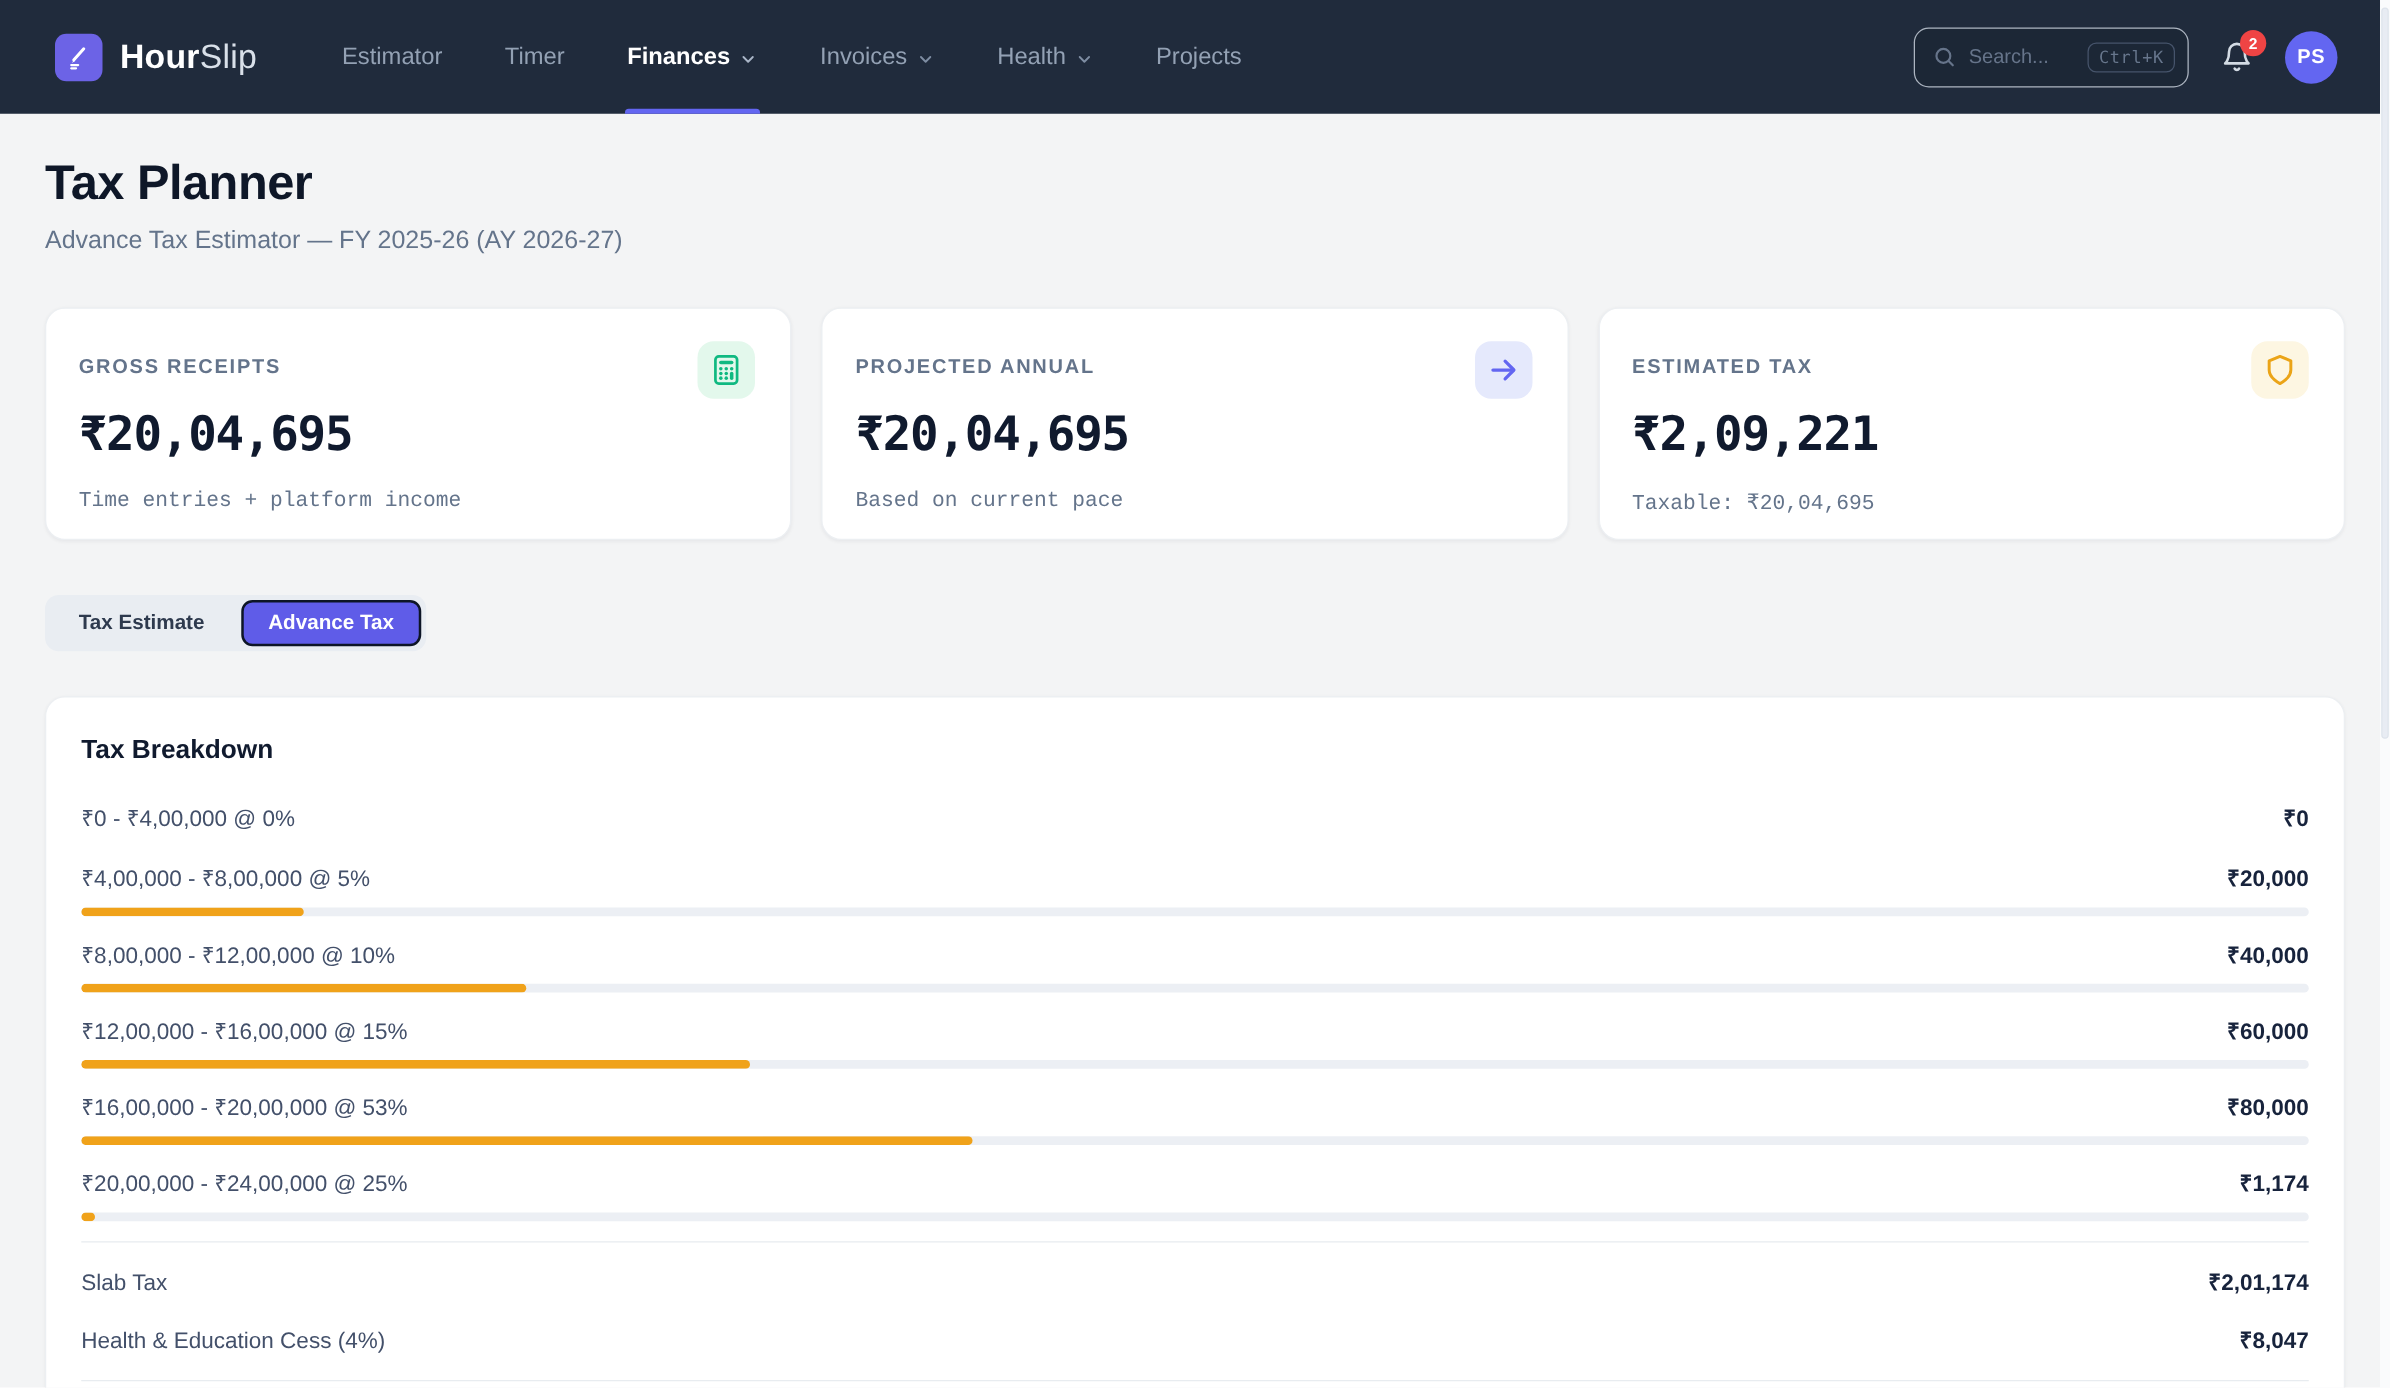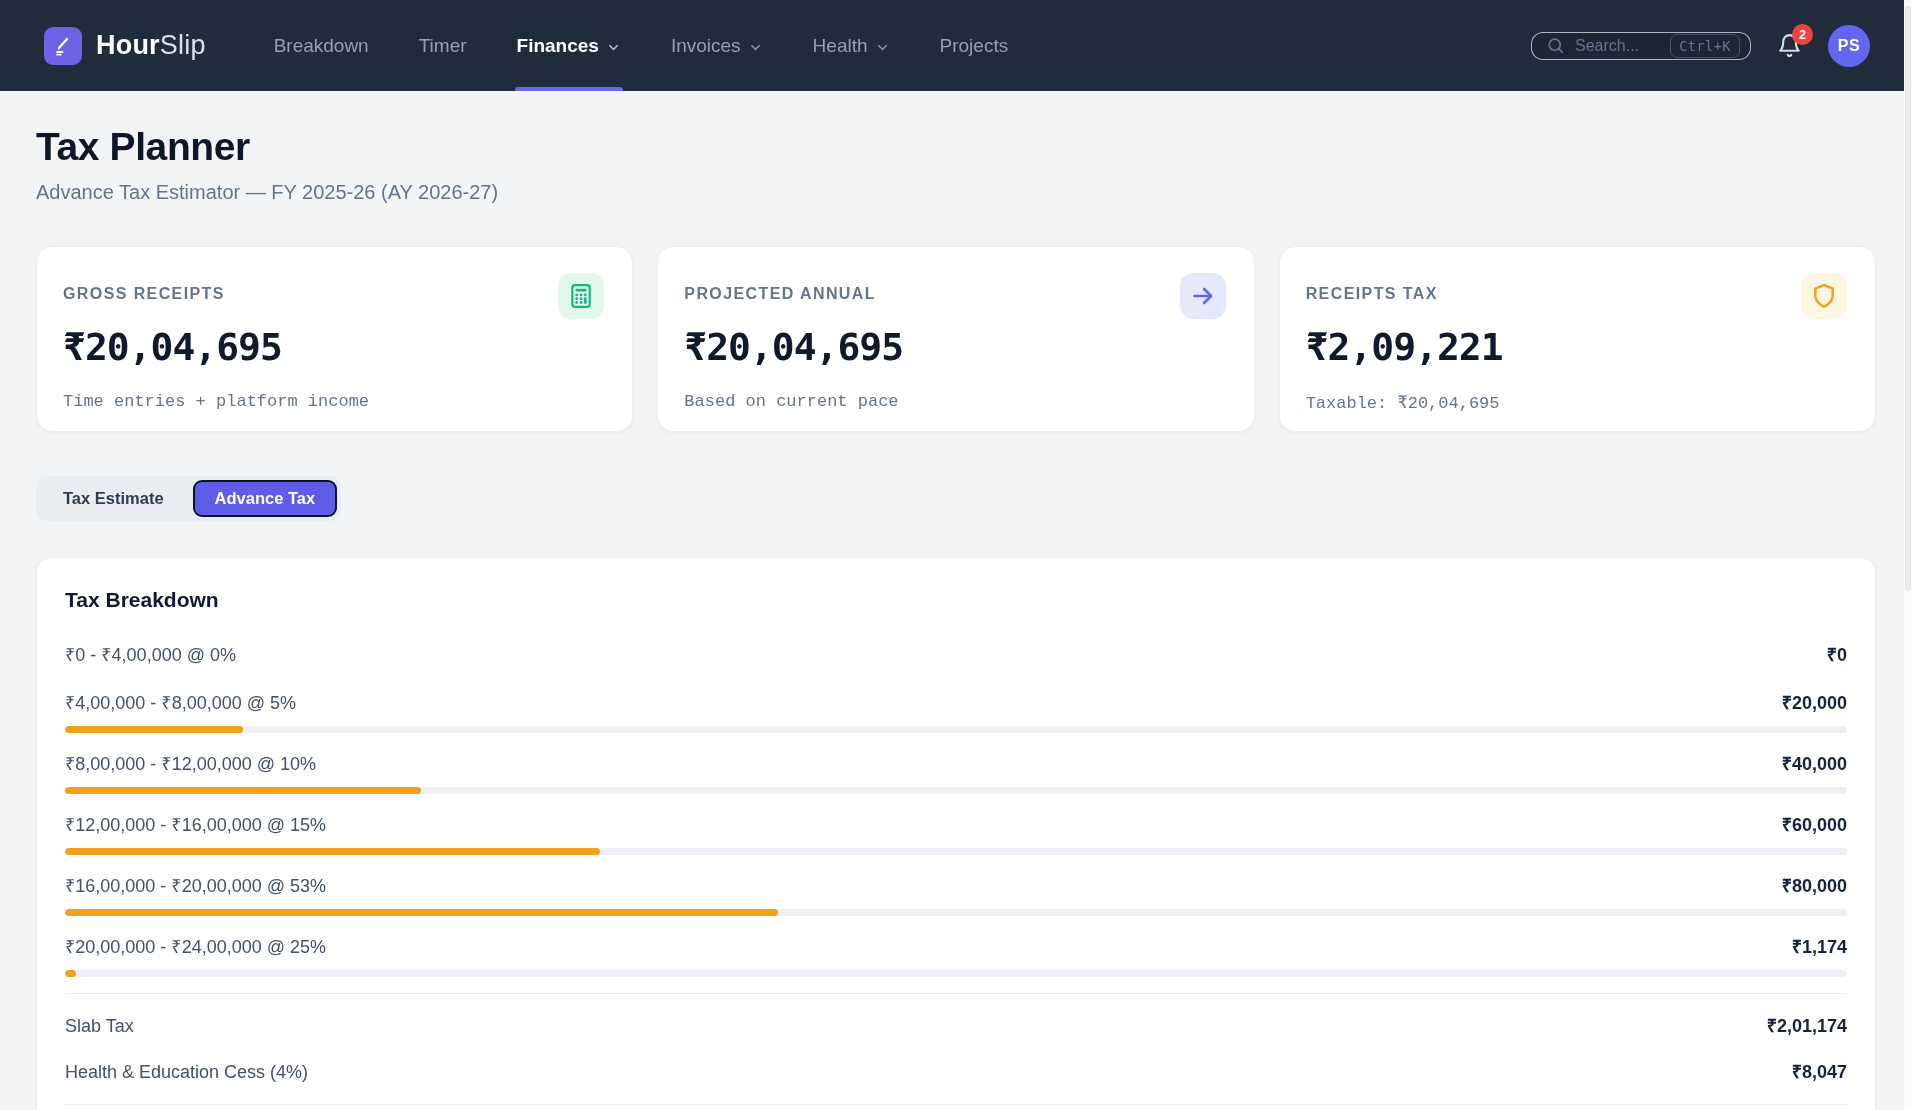--- a/index.html
+++ b/index.html
@@ -35,21 +35,21 @@
   .nav-item .chev { display:flex; color:#7e8da2; margin-top:3px; }
   .nav-item.active { color:#ffffff; font-weight:600; }
   .nav-item.active .chev { color:#aab6c8; }
   .nav-item.active::after {
     content:""; position:absolute; left:0; right:0; bottom:0; height:4px;
     background:#6366f1; border-radius:3px 3px 0 0;
   }
 
   .nav-right { margin-left:auto; display:flex; align-items:center; gap:26px; }
   .search-pill {
-    width:220px; height:28px; border-radius:12px;
+    width:220px; height:48px; border-radius:12px;
     background:#1c2736; border:1.5px solid rgba(222,230,240,.75);
     display:flex; align-items:center; padding:0 10px 0 14px; gap:10px;
   }
   .search-pill .mag { color:#66748a; display:flex; }
   .search-placeholder { color:#66748a; font-size:16px; flex:1; }
   .kbd {
     font-family:"DejaVu Sans Mono", monospace; font-size:13.5px; color:#67768c;
     border:1.5px solid #46546b; border-radius:7px; padding:3px 8px; letter-spacing:.5px;
   }
   .bell-wrap { position:relative; display:flex; }
@@ -152,21 +152,21 @@
         <line x1="6" y1="18" x2="11.5" y2="18" stroke-width="1.8"></line>
         <line x1="6" y1="20.6" x2="9.8" y2="20.6" stroke-width="1.8"></line>
       </svg>
     </div>
     <div class="brand-name" data-interactable="false"><span class="brand-bold" data-interactable="false">Hour</span><span class="brand-light" data-interactable="false">Slip</span></div>
   </div>
 
   <nav class="nav-items" data-interactable="false">
 
   <div class="nav-item" data-interactable="true">
-        <span data-interactable="false">Breakdown</span>
+        <span data-interactable="false">Estimator</span>
 
       </div>
       <div class="nav-item" data-interactable="true">
         <span data-interactable="false">Timer</span>
 
       </div>
       <div class="nav-item active" data-interactable="true">
         <span data-interactable="false">Finances</span>
         <span class="chev" data-interactable="false">
           <svg width="15" height="15" viewBox="0 0 24 24" fill="none" stroke="currentColor" stroke-width="2.4" stroke-linecap="round" stroke-linejoin="round">
@@ -255,21 +255,21 @@
     <line x1="4" y1="12" x2="19" y2="12"></line>
     <polyline points="13,5.5 19.5,12 13,18.5"></polyline>
   </svg>
 </div>
         </div>
         <div class="card-value" data-interactable="false">₹20,04,695</div>
         <div class="card-sub" data-interactable="false">Based on current pace</div>
       </div>
       <div class="card" data-interactable="false">
         <div class="card-top">
-          <div class="card-label" data-interactable="false">RECEIPTS TAX</div>
+          <div class="card-label" data-interactable="false">ESTIMATED TAX</div>
           <div class="icon-tile" data-interactable="false" style="background-color: rgb(253, 246, 226); color: rgb(235, 164, 23);">
   <svg width="26" height="26" viewBox="0 0 24 24" fill="none" stroke="currentColor" stroke-width="2.2" stroke-linecap="round" stroke-linejoin="round">
     <path d="M12 22s8-3.8 8-10V5.2L12 2 4 5.2V12c0 6.2 8 10 8 10z"></path>
   </svg>
 </div>
         </div>
         <div class="card-value" data-interactable="false">₹2,09,221</div>
         <div class="card-sub" data-interactable="false">Taxable: ₹20,04,695</div>
       </div>
     </section>

